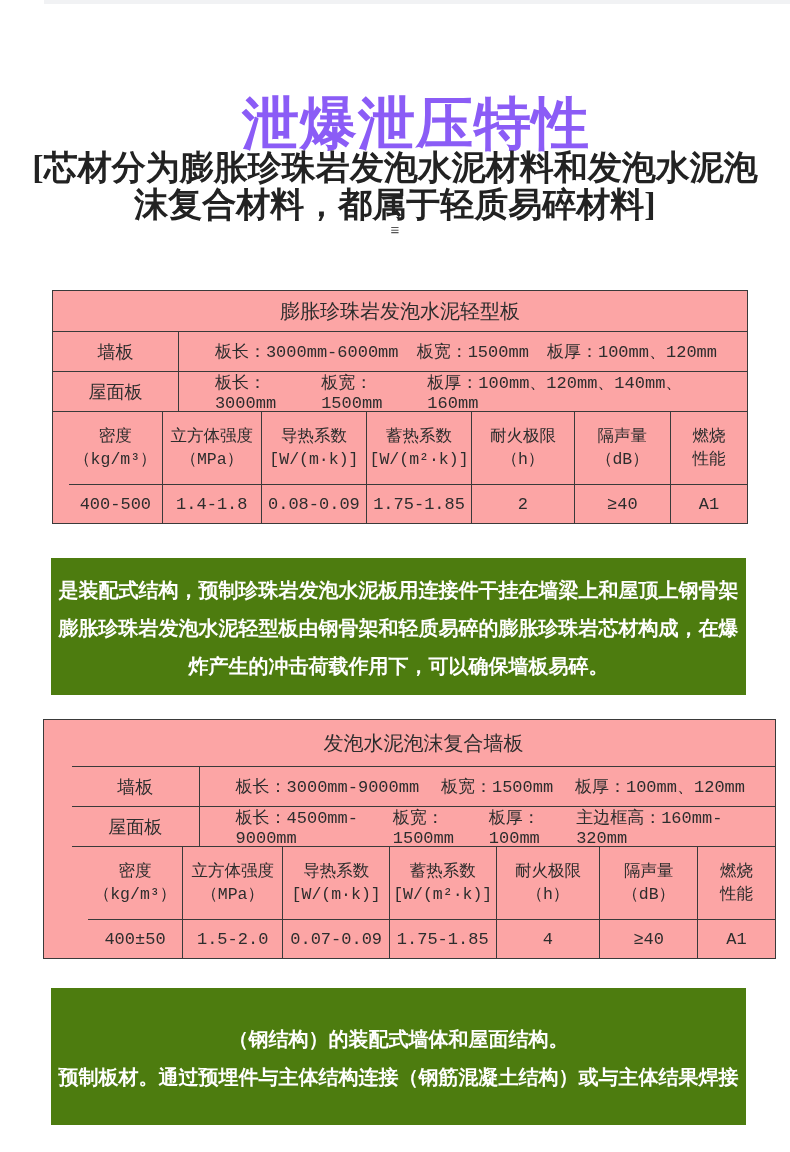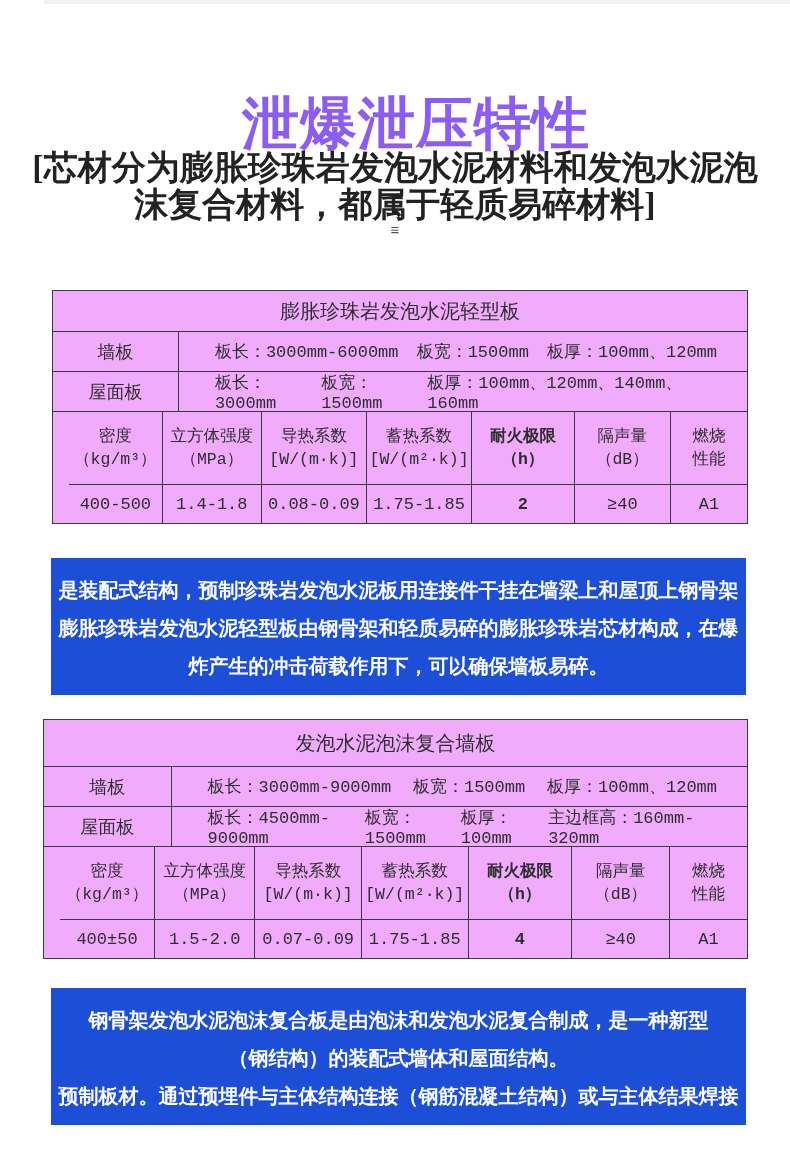--- a/index.html
+++ b/index.html
@@ -14,46 +14,46 @@
   .page-title{top:50px;left:0;width:790px;text-align:center;
     font-family:"Liberation Serif","DejaVu Serif",serif;
     font-weight:700;font-size:57px;line-height:72px;color:#8b5cf6;letter-spacing:1px;padding-left:21px;}
   .page-subtitle{top:149px;left:0;width:790px;text-align:center;
     font-family:"Liberation Serif","DejaVu Serif",serif;
     font-weight:700;font-size:34px;line-height:37px;color:#222;}
   .divider-mark{top:221px;left:0;width:790px;text-align:center;
     font-size:15px;color:#555;line-height:18px;}
 
   
-  .spec-table{border:1px solid #3a3a3a;background:#f0abfc;
+  .spec-table{border:1px solid #3a3a3a;background:#fca5a5;
     font-family:"Liberation Mono","DejaVu Sans Mono",monospace;}
   .t1{top:290px;left:52px;width:694px;}
-  .t2{top:719px;left:43px;width:703px;}
+  .t2{top:719px;left:43px;width:703px;padding-left:28px;}
   .t-title{text-align:center;font-size:20px;border-bottom:1px solid #3a3a3a;
     display:flex;align-items:center;justify-content:center;color:#2d2d2d;}
   .t1 .t-title{height:40px;}
   .t2 .t-title{height:46px;}
   .t-spec-row{display:flex;height:39px;border-bottom:1px solid #3a3a3a;}
   .t-label{width:18%;border-right:1px solid #3a3a3a;display:flex;
     align-items:center;justify-content:center;font-size:18px;color:#2d2d2d;}
   .t-specs{flex:1;display:flex;align-items:center;justify-content:space-between;
     font-size:17px;padding:0 30px 0 14px;color:#2d2d2d;margin-left:22px;}
   .t-cols,.t-vals{display:flex;margin-left:16px;}
   .t-cols{height:72px;border-bottom:1px solid #3a3a3a;}
   .t-vals{height:38px;}
   .t-col,.t-val{display:flex;align-items:center;justify-content:center;
     text-align:center;border-right:1px solid #3a3a3a;color:#2d2d2d;}
   .t-col{font-size:16.5px;line-height:23px;white-space:pre-line;}
   .t-val{font-size:17px;}
   .t-col:last-child,.t-val:last-child{border-right:none;}
   .c1{width:13.8%;}.c2{width:14.6%;}.c3{width:15.5%;}.c4{width:15.5%;}
-  .c5{width:15.1%;font-weight:bold;}.c6{width:14.2%;}.c7{width:11.3%;}
+  .c5{width:15.1%;}.c6{width:14.2%;}.c7{width:11.3%;}
 
   
-  .info-box{left:51px;width:695px;height:137px;background:#1d4ed8;
+  .info-box{left:51px;width:695px;height:137px;background:#4d7c0f;
     color:#ffffff;font-weight:700;font-size:20px;line-height:38px;
     display:flex;flex-direction:column;justify-content:center;
     text-align:center;padding-top:2px;box-sizing:border-box;}
   .ib1{top:558px;}
   .ib2{top:988px;}
   .info-line{white-space:nowrap;}
 </style>
 </head>
 <body>
 
@@ -167,16 +167,15 @@
     <div class="t-val c2">1.5-2.0</div>
     <div class="t-val c3">0.07-0.09</div>
     <div class="t-val c4">1.75-1.85</div>
     <div class="t-val c5">4</div>
     <div class="t-val c6">≥40</div>
     <div class="t-val c7">A1</div>
   </div>
 </div>
 
 <div class="abs info-box ib2">
-  <div class="info-line">钢骨架发泡水泥泡沫复合板是由泡沫和发泡水泥复合制成，是一种新型</div>
   <div class="info-line">（钢结构）的装配式墙体和屋面结构。</div>
   <div class="info-line">预制板材。通过预埋件与主体结构连接（钢筋混凝土结构）或与主体结果焊接</div>
 </div>
 
 </body></html>

